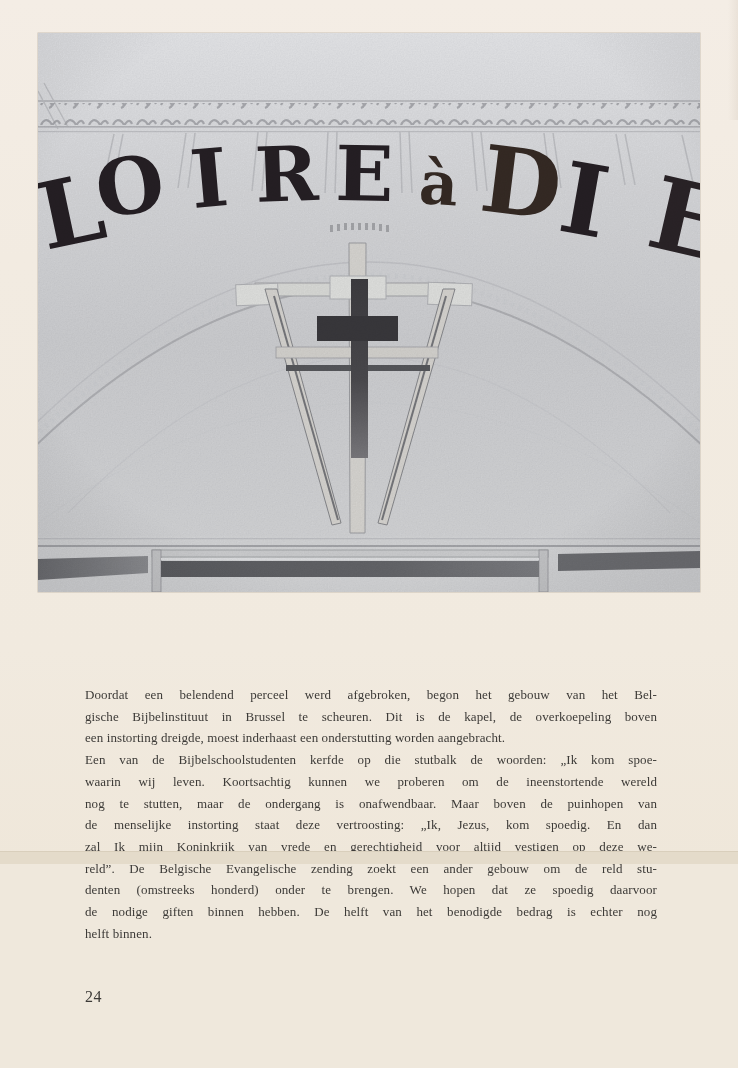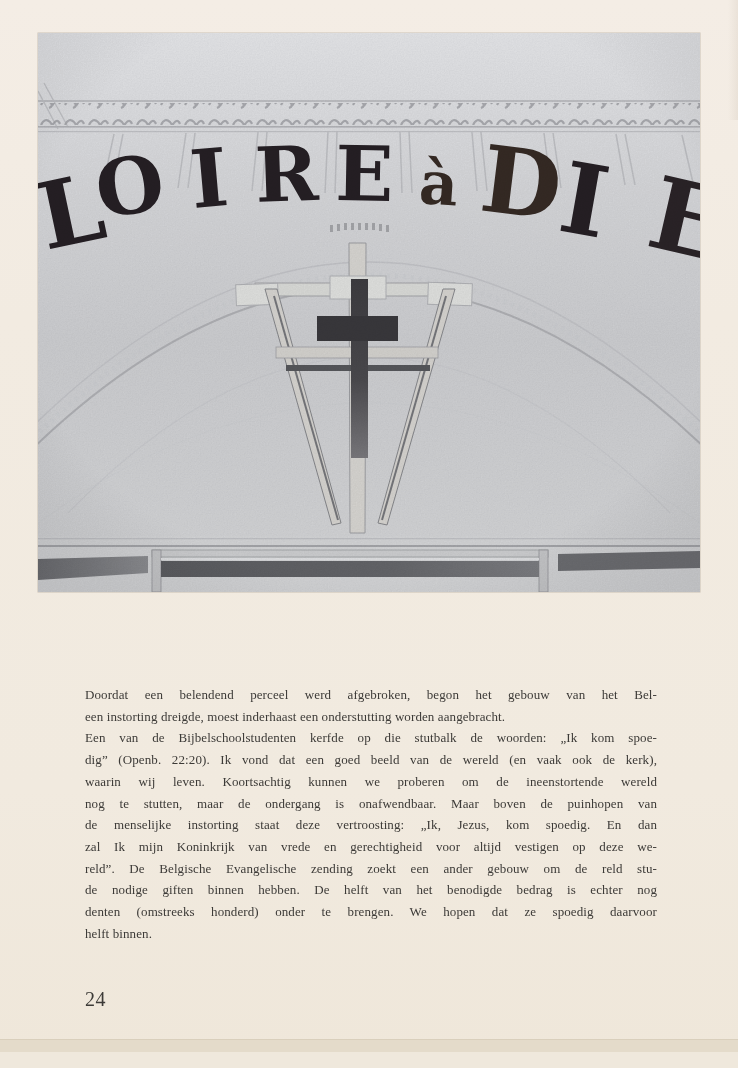--- a/index.html
+++ b/index.html
@@ -2,21 +2,21 @@
 <html><head>
 <meta charset="utf-8">
 <style>
   html,body{margin:0;padding:0;}
   body{
     width:738px;height:1068px;overflow:hidden;
     font-family:"Liberation Serif", serif;
     background:#efe8dc;
   }
   .page{
-    position:relative;width:738px;height:1052px;
+    position:relative;width:738px;height:864px;
     background:linear-gradient(180deg,#f4ede5 0%,#f2ebe1 30%,#f1eadf 75%,#efe7da 100%);
   }
   
   .photo{
     position:absolute;left:38px;top:33px;width:662px;height:559px;margin:0;
     box-shadow:0 0 0 0.5px rgba(120,110,95,.35);
     overflow:hidden;
   }
   .photo svg{display:block;filter:blur(.33px);}
   .ltr{
@@ -31,21 +31,21 @@
     font-size:13px;line-height:21.7px;color:#3c3a37;
     letter-spacing:.1px;
   }
   .cap-line{
     text-align:justify;text-align-last:justify;
     white-space:normal;
   }
   .cap-line.end{text-align:right;text-align-last:left;}
   .page-number{
     position:absolute;left:85px;top:988px;
-    font-size:20px;color:#3c3a37;letter-spacing:.5px;
+    font-size:16px;color:#3c3a37;letter-spacing:.5px;
   }
   .bottom-edge{
     position:absolute;left:0;bottom:0;width:738px;height:12px;
     background:#e4dbca;border-top:1px solid #d9cfbc;
   }
   .right-sheen{
     position:absolute;top:0;right:0;width:10px;height:120px;
     background:linear-gradient(90deg,rgba(0,0,0,0) 0%,rgba(150,130,110,.10) 100%);
   }
 </style>
@@ -184,30 +184,30 @@
         <polygon points="520,521 662,518 662,535 520,538" fill="#6e6f73"></polygon>
       </g>
 
       <rect x="0" y="0" width="662" height="559" fill="url(#vign)"></rect>
       <rect x="0" y="0" width="662" height="559" filter="url(#grain)" opacity="0.06"></rect>
     </svg>
   </figure>
 
   <div class="body-text">
     <div class="cap-line">Doordat een belendend perceel werd afgebroken, begon het gebouw van het Bel-</div>
+    <div class="cap-line">gische Bijbelinstituut in Brussel te scheuren. Dit is de kapel, de overkoepeling boven</div>
     <div class="cap-line end">een instorting dreigde, moest inderhaast een onderstutting worden aangebracht.</div>
     <div class="cap-line">Een van de Bijbelschoolstudenten kerfde op die stutbalk de woorden: „Ik kom spoe-</div>
-    <div class="cap-line">dig” (Openb. 22:20). Ik vond dat een goed beeld van de wereld (en vaak ook de kerk),</div>
     <div class="cap-line">waarin wij leven. Koortsachtig kunnen we proberen om de ineenstortende wereld</div>
     <div class="cap-line">nog te stutten, maar de ondergang is onafwendbaar. Maar boven de puinhopen van</div>
     <div class="cap-line">de menselijke instorting staat deze vertroosting: „Ik, Jezus, kom spoedig. En dan</div>
     <div class="cap-line">zal Ik mijn Koninkrijk van vrede en gerechtigheid voor altijd vestigen op deze we-</div>
     <div class="cap-line">reld”. De Belgische Evangelische zending zoekt een ander gebouw om de reld stu-</div>
+    <div class="cap-line">denten (omstreeks honderd) onder te brengen. We hopen dat ze spoedig daarvoor</div>
     <div class="cap-line">de nodige giften binnen hebben. De helft van het benodigde bedrag is echter nog</div>
-    <div class="cap-line">denten (omstreeks honderd) onder te brengen. We hopen dat ze spoedig daarvoor</div>
     <div class="cap-line end">helft binnen.</div>
   </div>
 
   <div class="page-number">24</div>
 
   <div class="right-sheen"></div>
   <div class="bottom-edge"></div>
 </div>
 
 </body></html>

